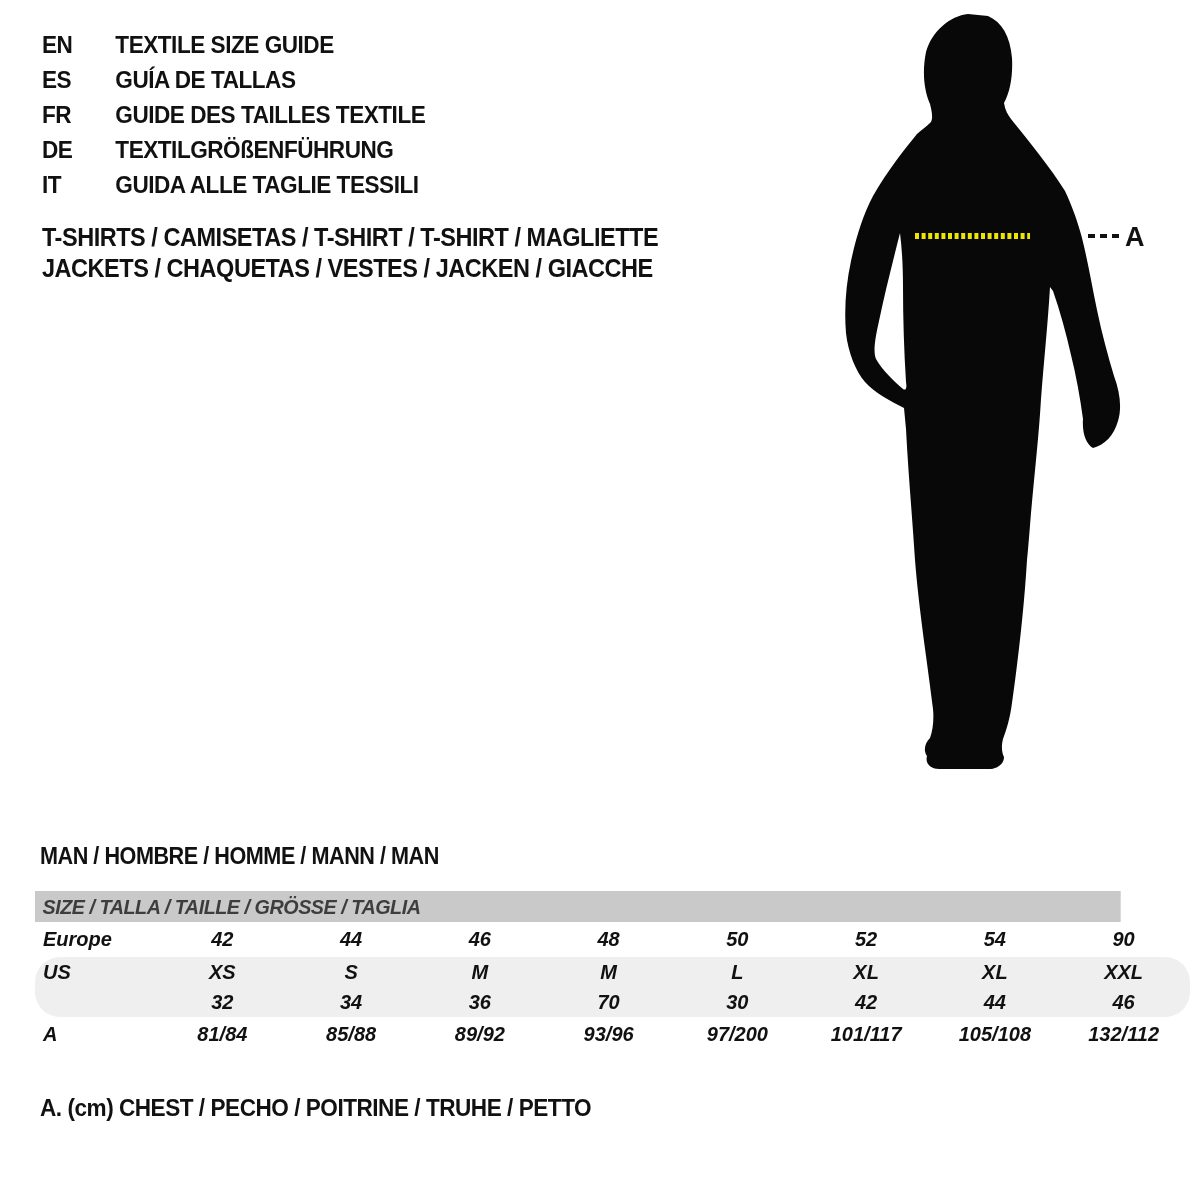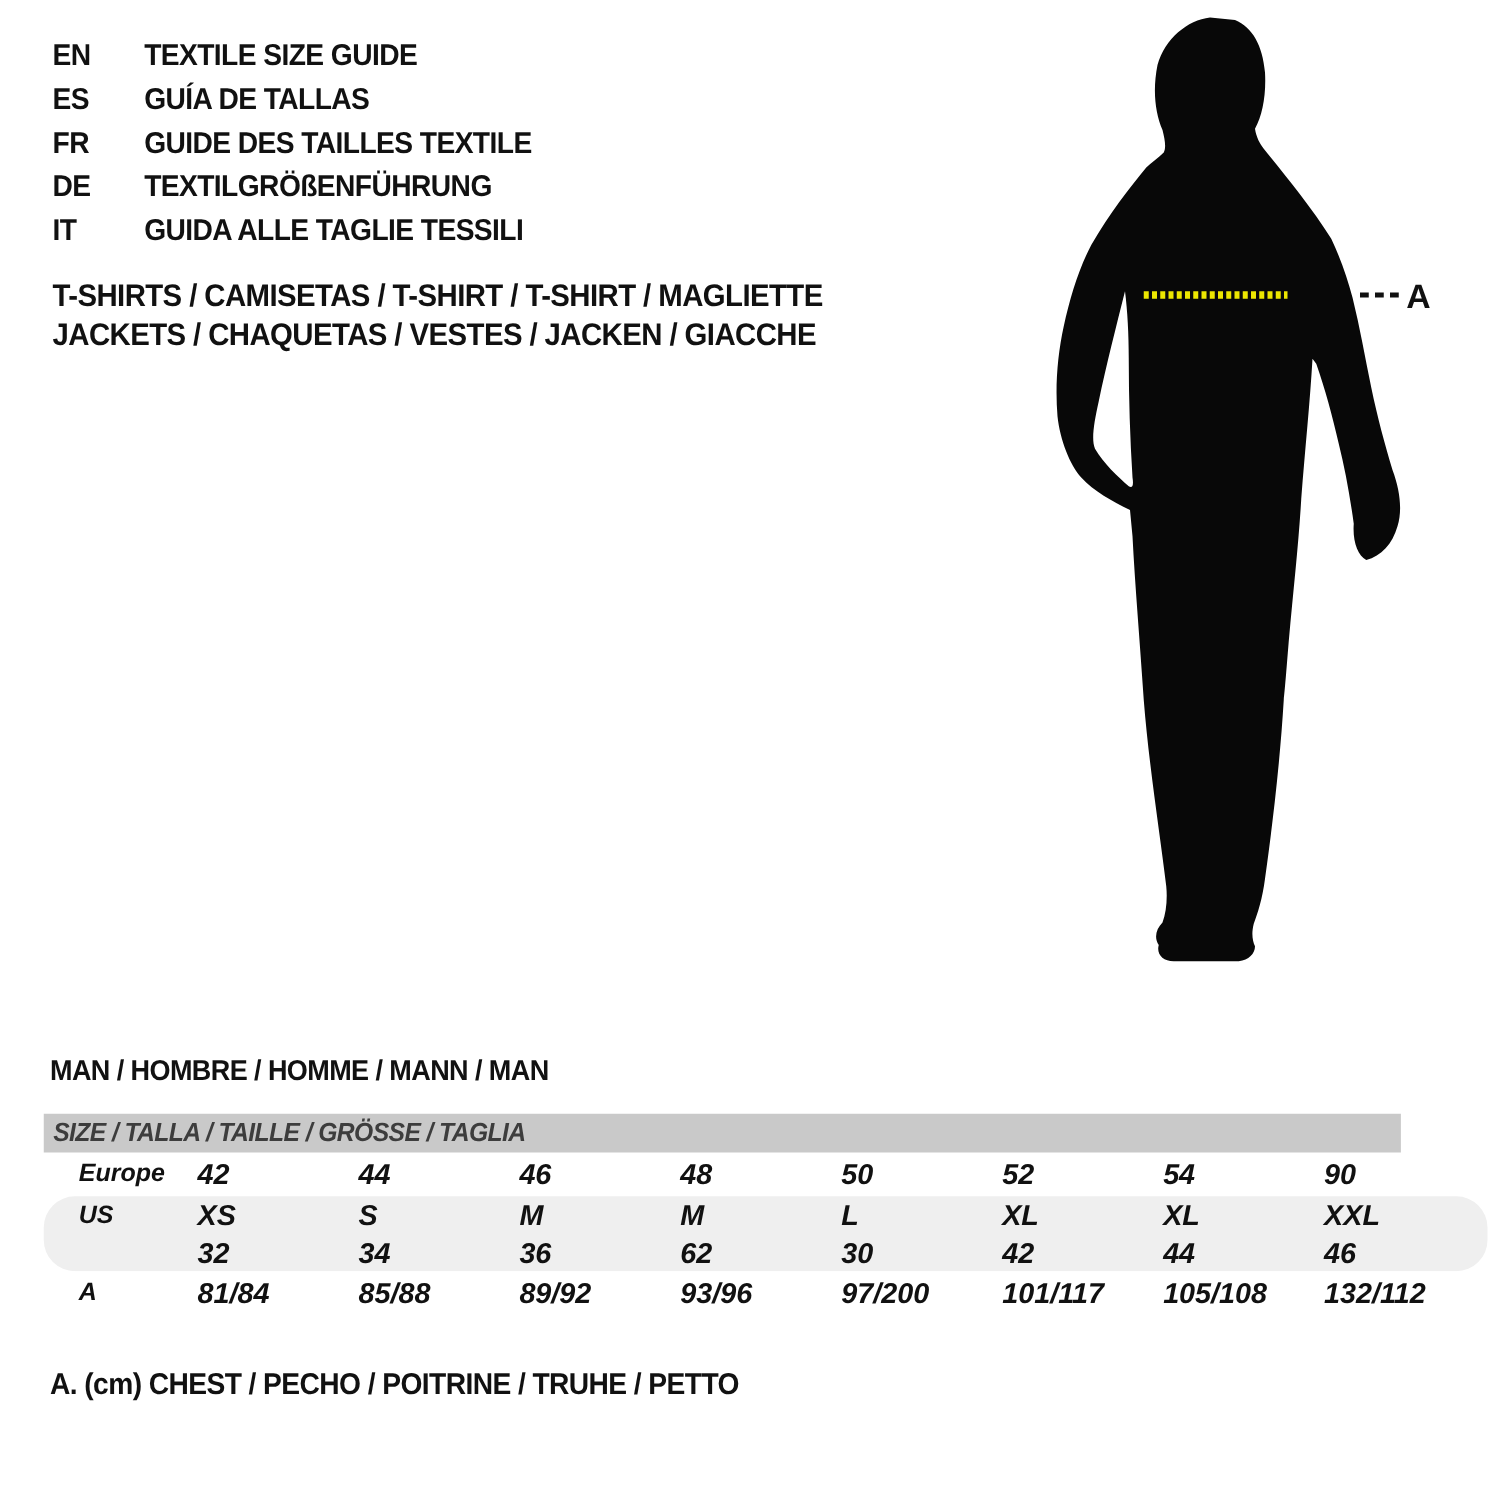--- a/index.html
+++ b/index.html
@@ -19,22 +19,22 @@
   .category-line{font-weight:bold;font-size:25px;line-height:31px;white-space:nowrap;}
   
   .figure{position:absolute;left:820px;top:0;width:380px;height:800px;}
   .figure text{font-family:"Liberation Sans","DejaVu Sans",sans-serif;font-weight:bold;font-size:27px;fill:#111111;}
   
   .gender-heading{position:absolute;left:40px;top:843px;font-weight:bold;font-size:23px;white-space:nowrap;}
   .size-table{position:absolute;left:35px;top:891px;width:1155px;font-weight:bold;font-style:italic;}
   .st-header{height:31px;line-height:31px;background:#c9c9c9;color:#3d3d3d;
              font-size:21px;padding-left:8px;box-sizing:border-box;}
   .st-row{display:grid;grid-template-columns:123px repeat(8,128.75px);align-items:center;}
-  .st-row .label{padding-left:8px;text-align:left;font-size:20px;margin-left:20px;}
-  .st-row .cell{font-size:23px;}
+  .st-row .label{padding-left:8px;text-align:left;font-size:20px;}
+  .st-row .cell{text-align:center;font-size:20px;}
   .row-europe{height:35px;background:#ffffff;}
   .st-band{background:#efefef;border-radius:25px;}
   .row-us,.row-num{height:30px;}
   .row-a{height:35px;background:#ffffff;}
   .footnote{position:absolute;left:40px;top:1094px;font-weight:bold;font-size:24px;white-space:nowrap;}
 </style>
 </head>
 <body>
 
 <div class="lang-block condensed">
@@ -142,21 +142,21 @@
       <span class="cell">L</span>
       <span class="cell">XL</span>
       <span class="cell">XL</span>
       <span class="cell">XXL</span>
     </div>
     <div class="st-row row-num">
       <span class="label"></span>
       <span class="cell">32</span>
       <span class="cell">34</span>
       <span class="cell">36</span>
-      <span class="cell">62</span>
+      <span class="cell">70</span>
       <span class="cell">30</span>
       <span class="cell">42</span>
       <span class="cell">44</span>
       <span class="cell">46</span>
     </div>
   </div>
 
   <div class="st-row row-a">
     <span class="label">A</span>
     <span class="cell">81/84</span>

